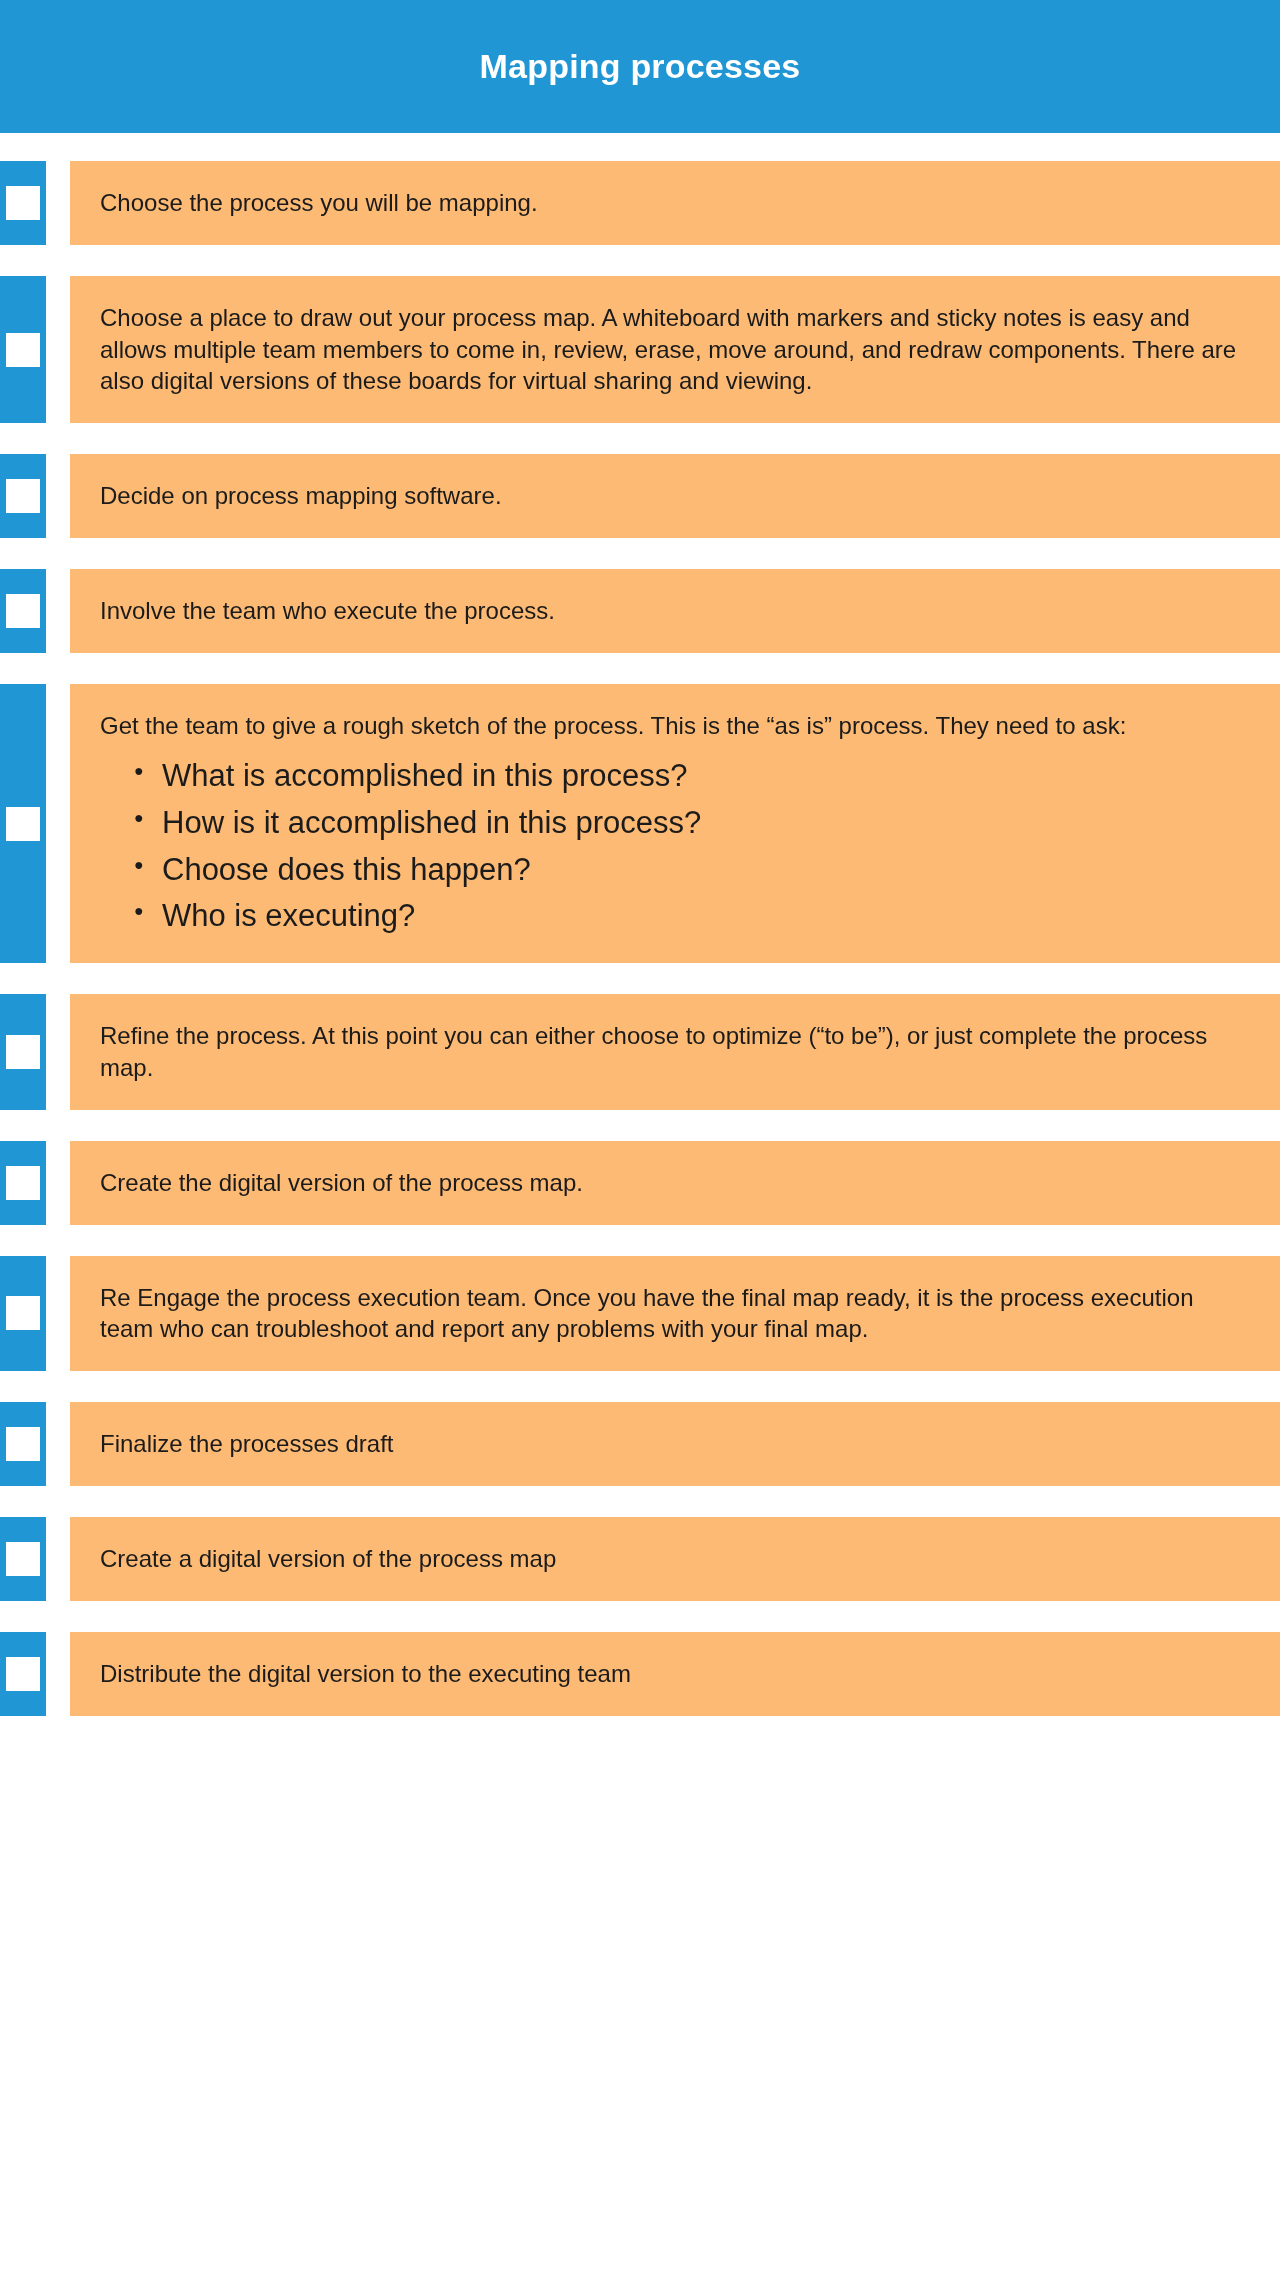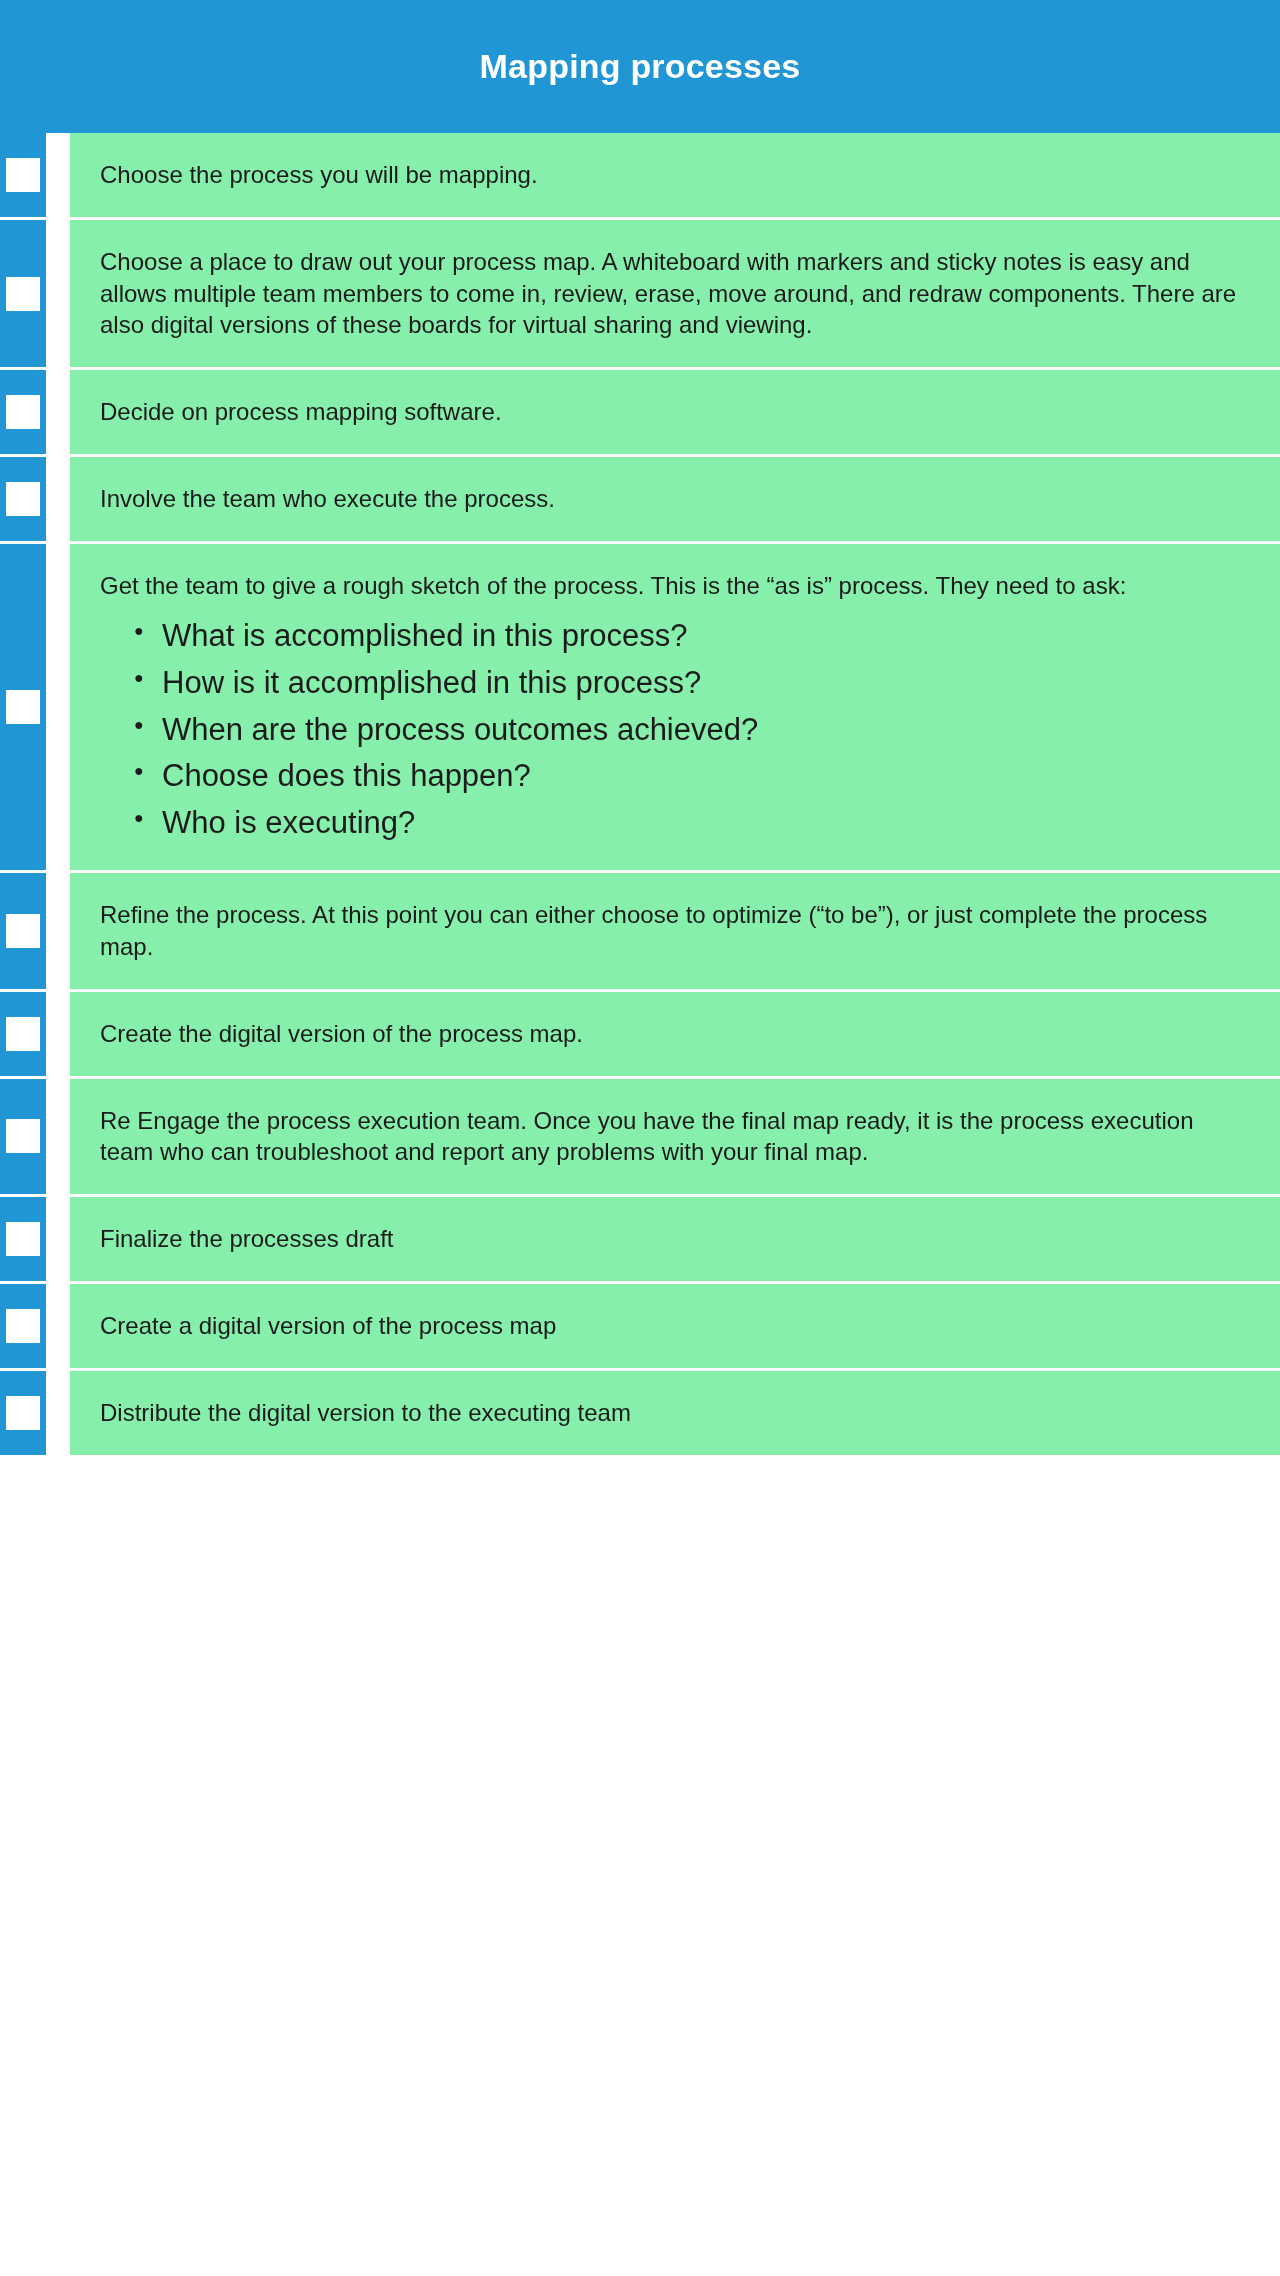--- a/index.html
+++ b/index.html
@@ -32,23 +32,24 @@
     letter-spacing: 0.2px;
     text-align: center;
   }
   
   .checklist {
     width: 1280px;
   }
   .row {
     display: flex;
     align-items: stretch;
-    background: #86efac;
+    background: #fdba74;
     border-bottom: 3px solid #ffffff;
     min-height: 84px;
+    margin-top: 28px;
   }
   .row:last-child {
     border-bottom: none;
   }
   .cb-col {
     width: 70px;
     min-width: 70px;
     background: #2196d4;
     display: flex;
     align-items: center;
@@ -143,21 +144,20 @@
       </div>
       <div class="row">
         <div class="cb-col">
           <span class="checkbox"></span>
         </div>
         <div class="text-col">
           <div class="item-text">Get the team to give a rough sketch of the process. This is the “as is” process. They need to ask:</div>
           <ul class="sub-list">
             <li>What is accomplished in this process?</li>
             <li>How is it accomplished in this process?</li>
-            <li>When are the process outcomes achieved?</li>
             <li>Choose does this happen?</li>
             <li>Who is executing?</li>
           </ul>
         </div>
       </div>
       <div class="row">
         <div class="cb-col">
           <span class="checkbox"></span>
         </div>
         <div class="text-col">

